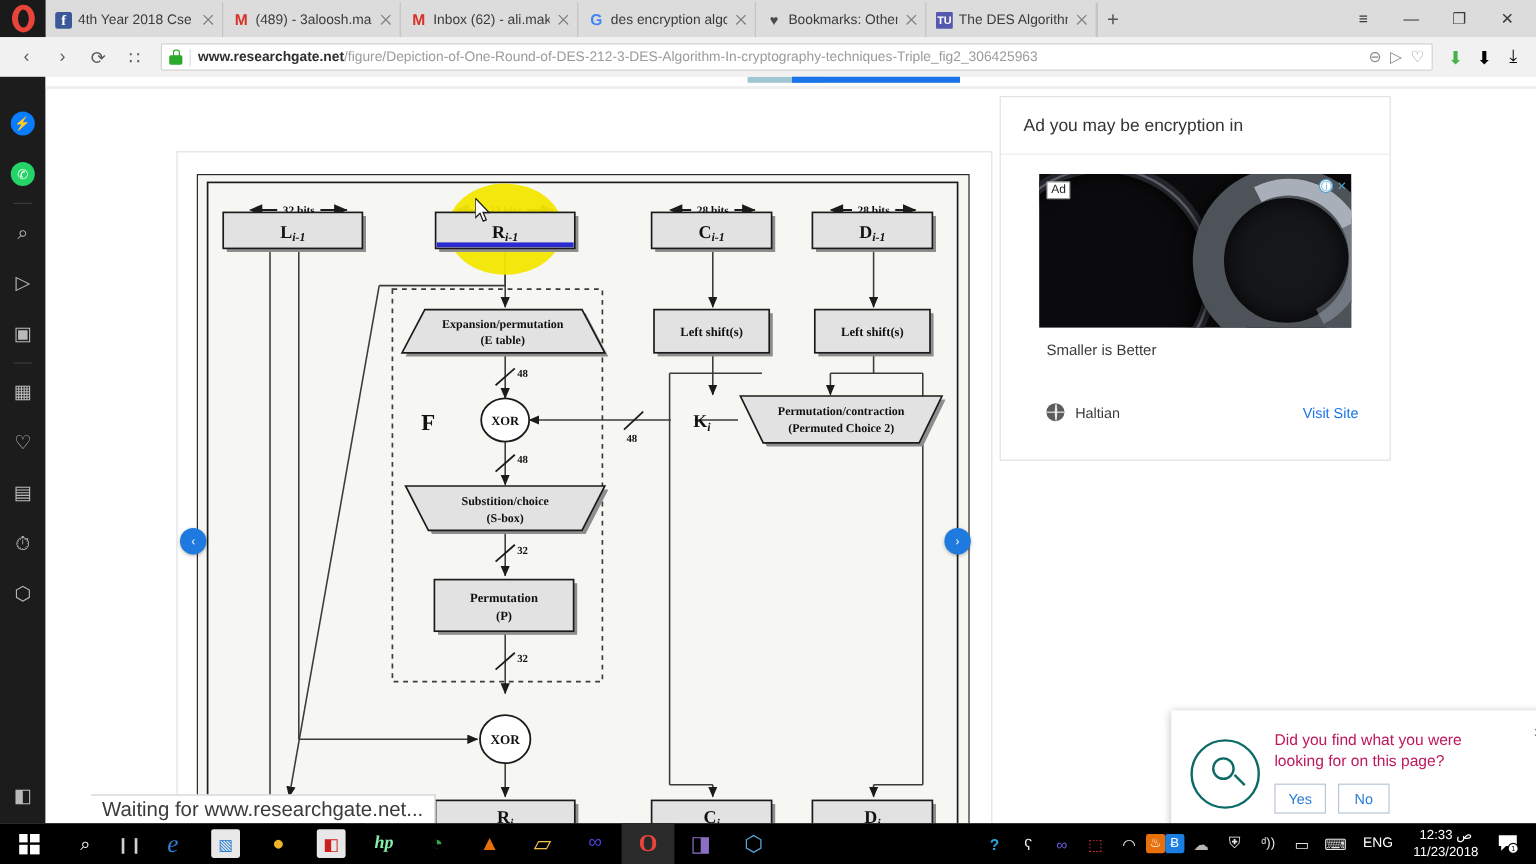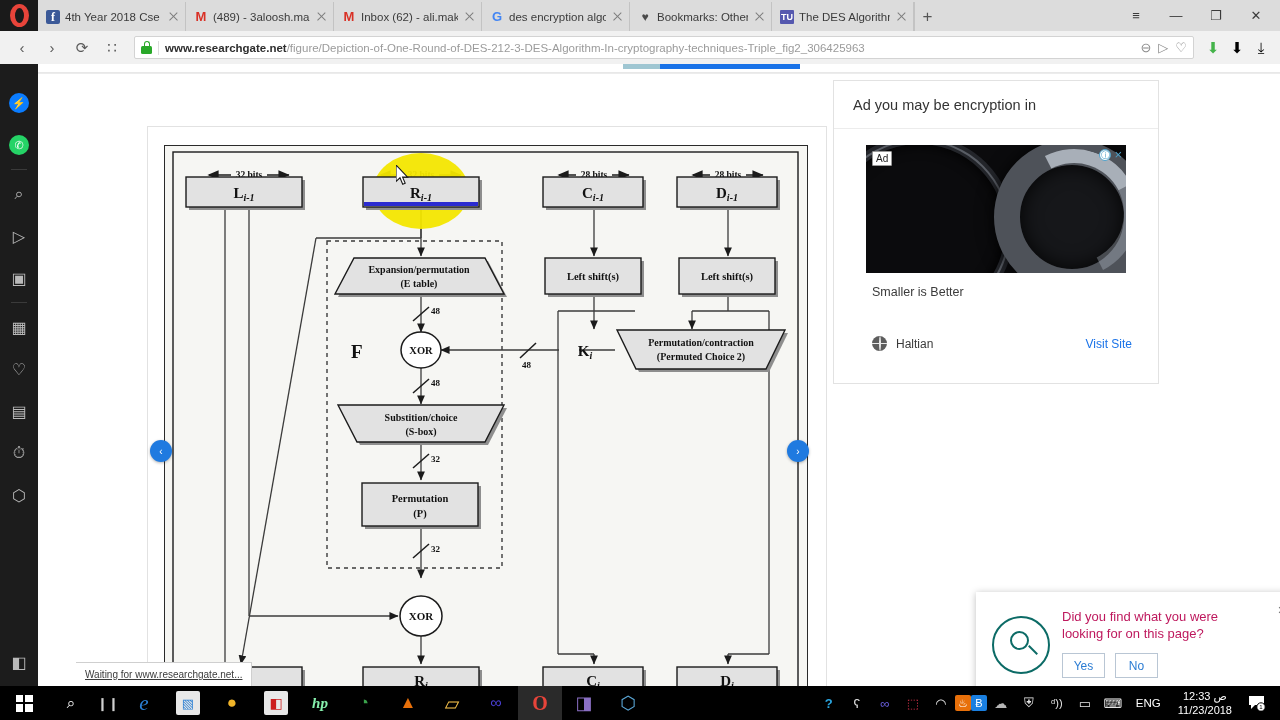--- a/index.html
+++ b/index.html
@@ -188,21 +188,21 @@
   .survey-btn {
     min-width:43px; height:25px; border:1px solid #b9c6d4; background:#fff;
     color:#2b7cd3; font-size:12px; display:flex; align-items:center; justify-content:center; padding:0 10px;
   }
   .survey-x { position:absolute; right:12px; top:11px; color:#767676; font-size:14px; line-height:14px; }
 
   
   .status {
     position:absolute; left:38px; bottom:0; height:24px; background:#fff;
     border:1px solid #cfcfcf; border-bottom:none; border-left:none;
-    display:flex; align-items:center; padding:0 9px; font-size:10px; color:#3b3b3b;text-decoration:underline;
+    display:flex; align-items:center; padding:0 9px; font-size:17px; color:#3b3b3b;
   }
 
   
   .taskbar { position:absolute; left:0; bottom:0; width:1280px; height:34px; background:#000; display:flex; align-items:center; }
   .tb-start { width:48px; height:34px; display:flex; align-items:center; justify-content:center; }
   .win-logo { width:17px; height:17px; display:grid; grid-template-columns:1fr 1fr; grid-template-rows:1fr 1fr; gap:2px; }
   .win-logo i { background:#fff; display:block; }
   .tb-search { width:46px; height:34px; display:flex; align-items:center; justify-content:center; color:#fff; font-size:15px; }
   .tb-taskview { width:28px; height:34px; display:flex; align-items:center; justify-content:center; color:#cfcfcf; font-size:13px; }
   .tb-app { width:44px; height:34px; display:flex; align-items:center; justify-content:center; position:relative; }

